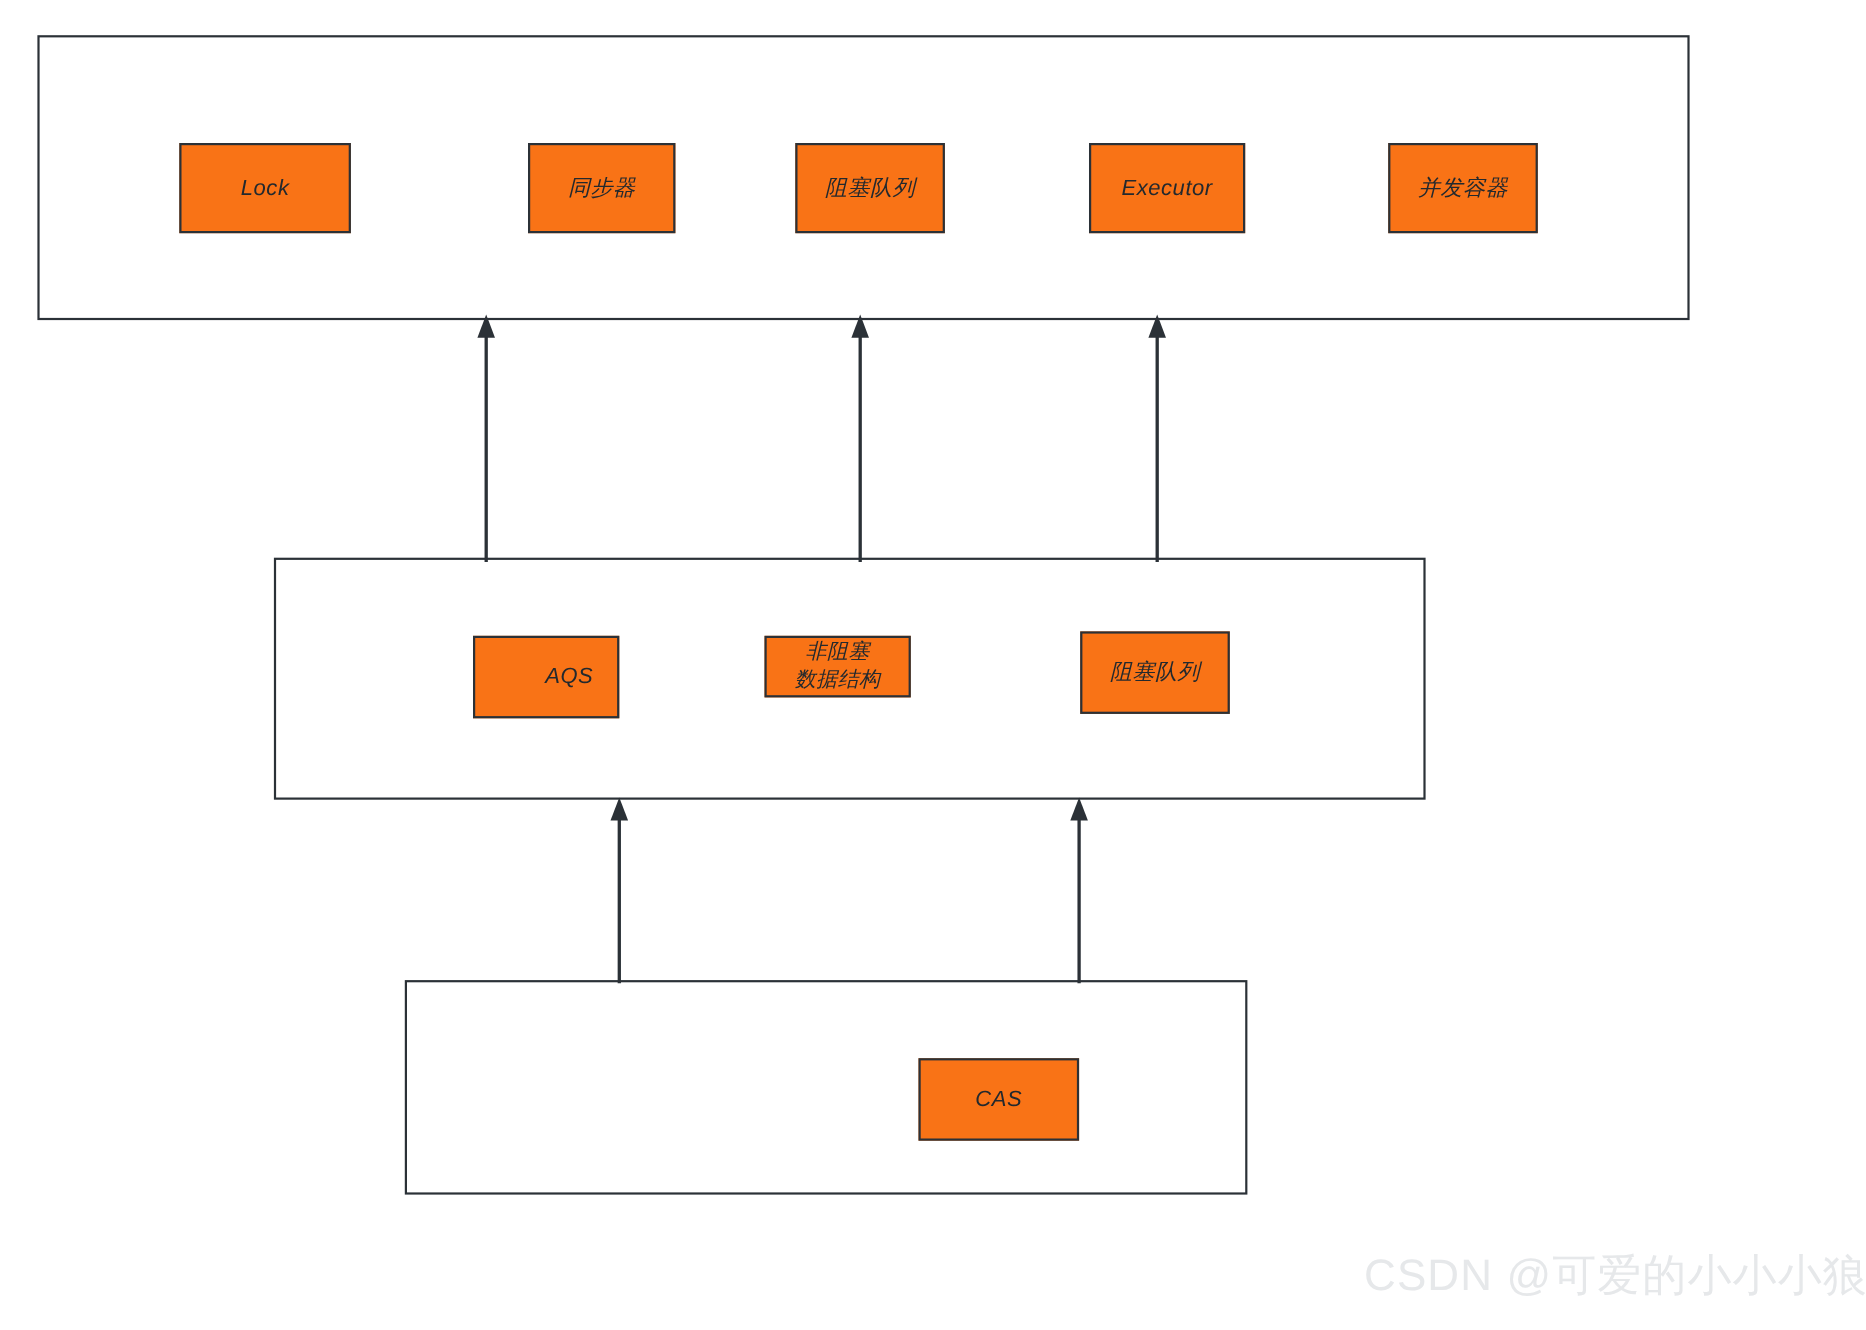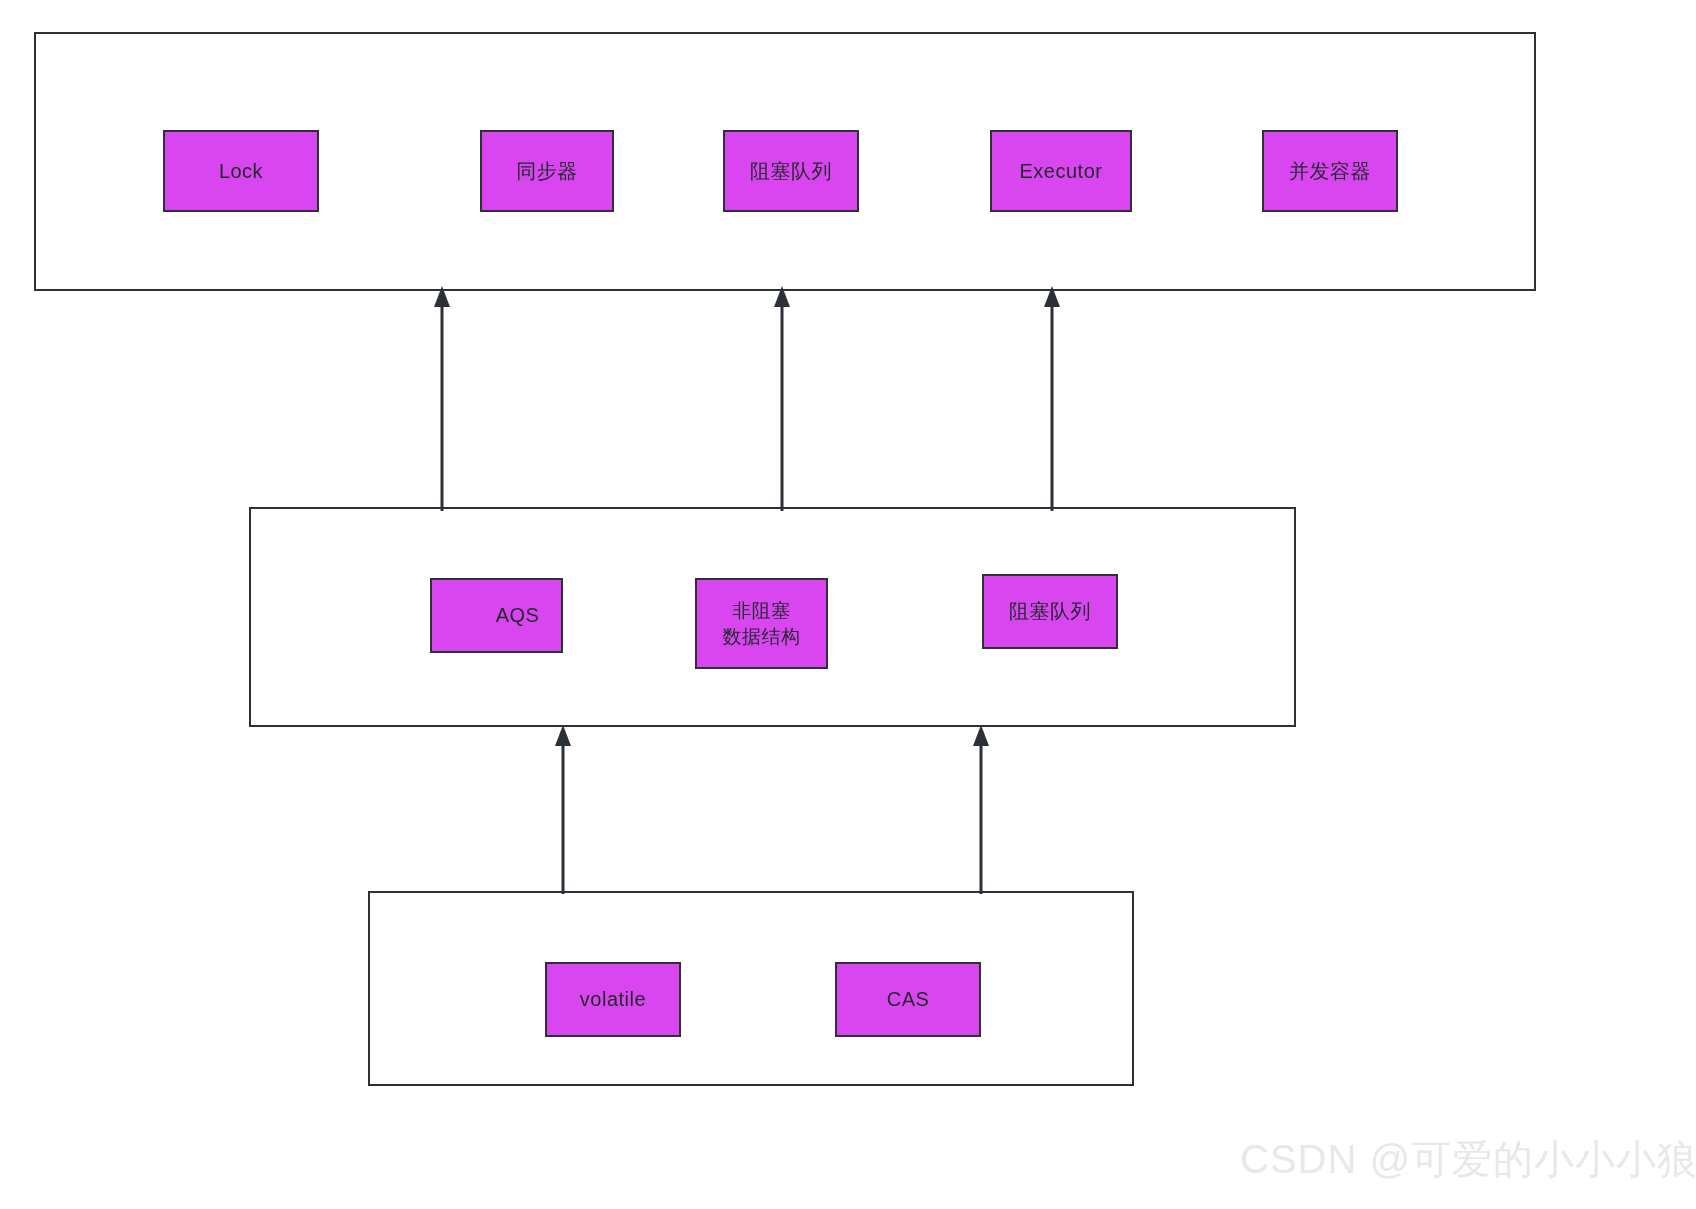--- a/index.html
+++ b/index.html
@@ -20,30 +20,31 @@
   .container-box {
     position: absolute;
     box-sizing: border-box;
     border: 2px solid #2b3137;
     background: #ffffff;
   }
   .node-box {
     position: absolute;
     box-sizing: border-box;
     border: 2px solid #2b3137;
-    background: #d946ef;
+    background: #f97316;
     display: flex;
     align-items: center;
     justify-content: center;
     text-align: center;
     color: #23292e;
     font-size: 20px;
     line-height: 1.35;
     letter-spacing: 0.5px;
     white-space: pre-line;
+    font-style: italic;
   }
   .arrow {
     position: absolute;
   }
   .watermark {
     position: absolute;
     color: #e6e8ea;
     font-size: 40px;
     letter-spacing: 1px;
     white-space: nowrap;
@@ -59,27 +60,26 @@
 
   <div class="node-box" style="left:163px; top:130px; width:156px; height:82px;">Lock</div>
   <div class="node-box" style="left:453px; top:130px; width:134px; height:82px;margin-left:27px;">同步器</div>
   <div class="node-box" style="left:723px; top:130px; width:136px; height:82px;">阻塞队列</div>
   <div class="node-box" style="left:1262px; top:130px; width:136px; height:82px;">并发容器</div>
   <div class="node-box" style="left:990px; top:130px; width:142px; height:82px;">Executor</div>
 
   <div class="container-box" style="left:249px; top:507px; width:1047px; height:220px;"></div>
 
   <div class="node-box" style="left:430px; top:578px; width:133px; height:75px;padding-left:42px;">AQS</div>
-  <div class="node-box" style="left:695px; top:578px; width:133px; height:91px; font-size:19px;">非阻塞
+  <div class="node-box" style="left:695px; top:578px; width:133px; height:56px; font-size:19px;">非阻塞
 数据结构</div>
   <div class="node-box" style="left:982px; top:574px; width:136px; height:75px;">阻塞队列</div>
 
   <div class="container-box" style="left:368px; top:891px; width:766px; height:195px;"></div>
 
-  <div class="node-box" style="left:545px; top:962px; width:136px; height:75px;">volatile</div>
   <div class="node-box" style="left:835px; top:962px; width:146px; height:75px;">CAS</div>
 
   <svg class="arrow" style="left:426px; top:283px; width:32px; height:228px;" viewBox="0 0 32 228">
     <line x1="16" y1="228" x2="16" y2="16" stroke="#2b3137" stroke-width="3"></line>
     <polygon points="16,3 8,24 24,24" fill="#2b3137"></polygon>
   </svg>
   <svg class="arrow" style="left:766px; top:283px; width:32px; height:228px;" viewBox="0 0 32 228">
     <line x1="16" y1="228" x2="16" y2="16" stroke="#2b3137" stroke-width="3"></line>
     <polygon points="16,3 8,24 24,24" fill="#2b3137"></polygon>
   </svg>

